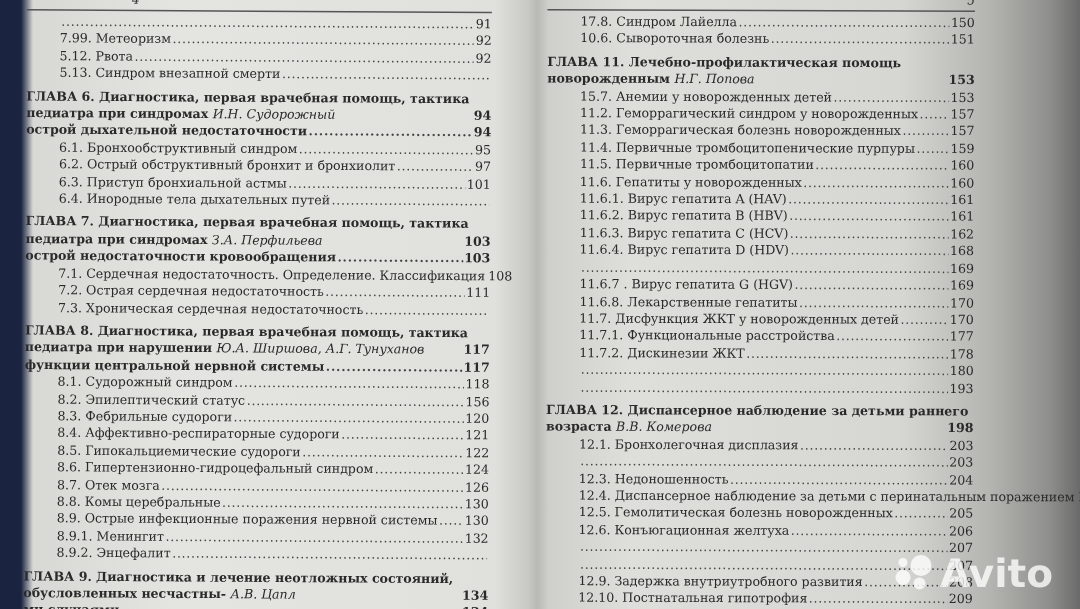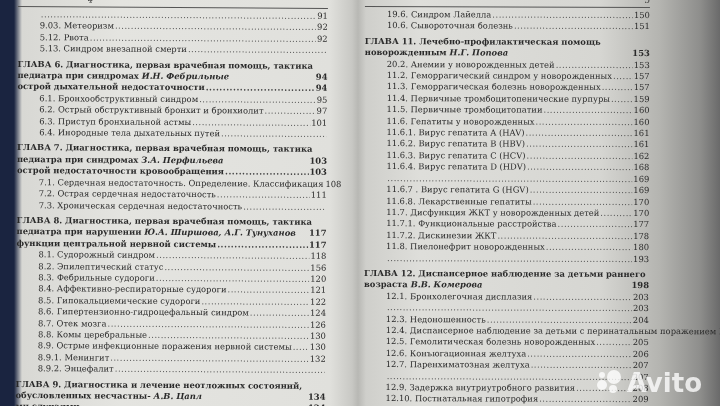--- a/index.html
+++ b/index.html
@@ -18,21 +18,21 @@
     color:#2a2a2a;
     font-size:8.4px;
     line-height:11.4px;
   }
   .page.left { left:18px; width:310px; transform:rotate(0.35deg); transform-origin:0 0; }
   .page.right { left:365px; width:285px; transform:rotate(0.2deg); transform-origin:0 0; }
   .runhead { height:12px; border-bottom:1px solid #555; position:relative; margin-bottom:2px; font-size:8px; font-style:italic; }
   .runhead span { position:absolute; bottom:1px; }
   .line { display:flex; align-items:baseline; white-space:nowrap; }
   .line .t { flex:0 0 auto; }
-  .line .au { font-style:italic; font-weight:bold; }
+  .line .au { font-style:italic; font-weight:normal; }
   .line .d { flex:1 1 auto; overflow:hidden; margin:0 1px; }
   .line .d::after { content:"......................................................................................................................................................................................................................"; letter-spacing:0.5px; color:#444; }
   .line .p { flex:0 0 auto; }
   .chap { font-weight:bold; margin-top:4px; white-space:normal; }
   .chap-line { font-weight:bold; }
   .i1 { padding-left:22px; }
   .watermark {
     position:absolute; right:18px; bottom:8px;
     display:flex; align-items:flex-start; gap:4px;
     color:rgba(255,255,255,0.78);
@@ -49,35 +49,35 @@
     <div class="runhead">
       <span style="left:70px">4</span>
     </div>
     <div id="left-entries">
         <div class="line i1">
           <span class="t"></span>
           <span class="d"></span>
           <span class="p">91</span>
         </div>
         <div class="line i1">
-          <span class="t">9.03. Метеоризм</span>
+          <span class="t">7.99. Метеоризм</span>
           <span class="d"></span>
           <span class="p">92</span>
         </div>
         <div class="line i1">
           <span class="t">5.12. Рвота</span>
           <span class="d"></span>
           <span class="p">92</span>
         </div>
         <div class="line i1">
           <span class="t">5.13. Синдром внезапной смерти</span>
           <span class="d"></span>
           <span class="p"></span>
         </div>
-        <div class="line chap" style="display: block;"><span class="t">ГЛАВА 6. Диагностика, первая врачебная помощь, тактика педиатра при синдромах</span> <span class="au">И.Н. Фебрильные</span> <span class="p" style="float:right">94</span></div>
+        <div class="line chap" style="display: block;"><span class="t">ГЛАВА 6. Диагностика, первая врачебная помощь, тактика педиатра при синдромах</span> <span class="au">И.Н. Судорожный</span> <span class="p" style="float:right">94</span></div>
         <div class="line chap-line">
           <span class="t">острой дыхательной недостаточности</span>
           <span class="d"></span>
           <span class="p">94</span>
         </div>
         <div class="line i1">
           <span class="t">6.1. Бронхообструктивный синдром</span>
           <span class="d"></span>
           <span class="p">95</span>
         </div>
@@ -185,32 +185,32 @@
           <span class="p">134</span>
         </div>
       </div>
   </div>
   <div class="page right" id="right-page">
     <div class="runhead">
       <span style="right:0">5</span>
     </div>
     <div id="right-entries">
         <div class="line i1">
-          <span class="t">19.6. Синдром Лайелла</span>
+          <span class="t">17.8. Синдром Лайелла</span>
           <span class="d"></span>
           <span class="p">150</span>
         </div>
         <div class="line i1">
           <span class="t">10.6. Сывороточная болезнь</span>
           <span class="d"></span>
           <span class="p">151</span>
         </div>
         <div class="line chap" style="display: block;"><span class="t">ГЛАВА 11. Лечебно-профилактическая помощь новорожденным</span> <span class="au">Н.Г. Попова</span> <span class="p" style="float:right">153</span></div>
         <div class="line i1">
-          <span class="t">20.2. Анемии у новорожденных детей</span>
+          <span class="t">15.7. Анемии у новорожденных детей</span>
           <span class="d"></span>
           <span class="p">153</span>
         </div>
         <div class="line i1">
           <span class="t">11.2. Геморрагический синдром у новорожденных</span>
           <span class="d"></span>
           <span class="p">157</span>
         </div>
         <div class="line i1">
           <span class="t">11.3. Геморрагическая болезнь новорожденных</span>
@@ -275,21 +275,20 @@
           <span class="t">11.7.1. Функциональные расстройства</span>
           <span class="d"></span>
           <span class="p">177</span>
         </div>
         <div class="line i1">
           <span class="t">11.7.2. Дискинезии ЖКТ</span>
           <span class="d"></span>
           <span class="p">178</span>
         </div>
         <div class="line i1">
-          <span class="t">11.8. Пиелонефрит новорожденных</span>
           <span class="d"></span>
           <span class="p">180</span>
         </div>
         <div class="line i1">
           <span class="t"></span>
           <span class="d"></span>
           <span class="p">193</span>
         </div>
         <div class="line chap" style="display: block;"><span class="t">ГЛАВА 12. Диспансерное наблюдение за детьми раннего возраста</span> <span class="au">В.В. Комерова</span> <span class="p" style="float:right">198</span></div>
         <div class="line i1">
@@ -313,21 +312,20 @@
           <span class="t">12.5. Гемолитическая болезнь новорожденных</span>
           <span class="d"></span>
           <span class="p">205</span>
         </div>
         <div class="line i1">
           <span class="t">12.6. Конъюгационная желтуха</span>
           <span class="d"></span>
           <span class="p">206</span>
         </div>
         <div class="line i1">
-          <span class="t">12.7. Паренхиматозная желтуха</span>
           <span class="d"></span>
           <span class="p">207</span>
         </div>
         <div class="line i1">
           <span class="d"></span>
           <span class="p">207</span>
         </div>
         <div class="line i1">
           <span class="t">12.9. Задержка внутриутробного развития</span>
           <span class="d"></span>

